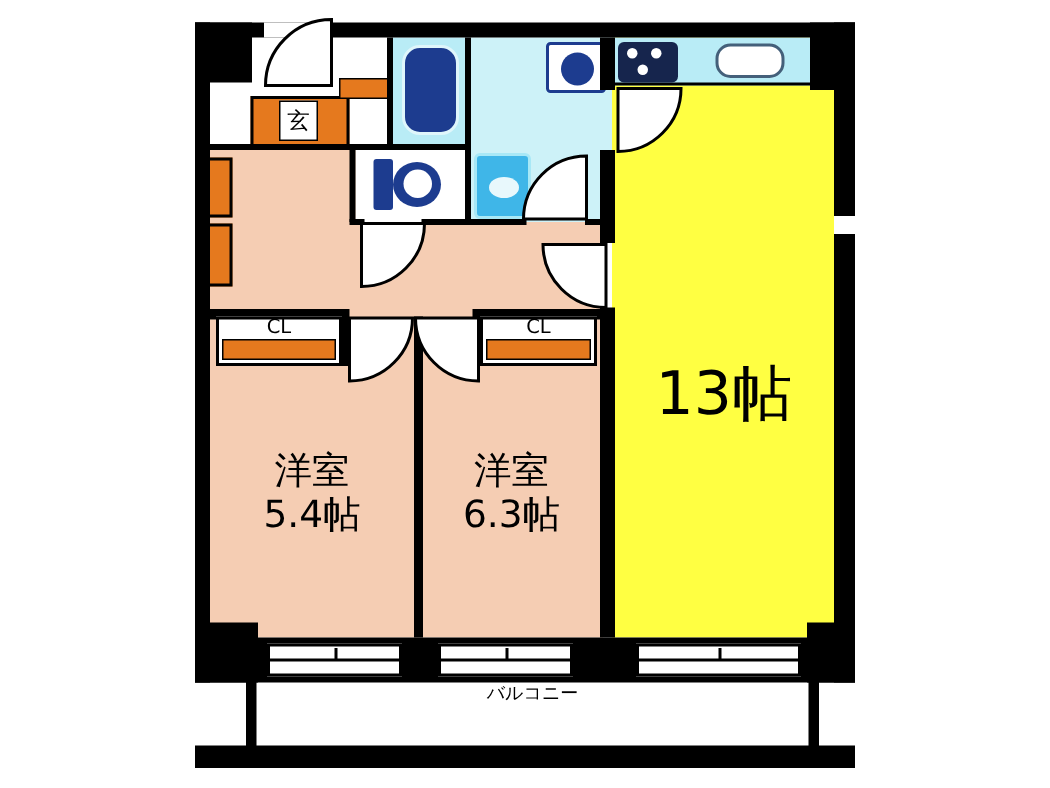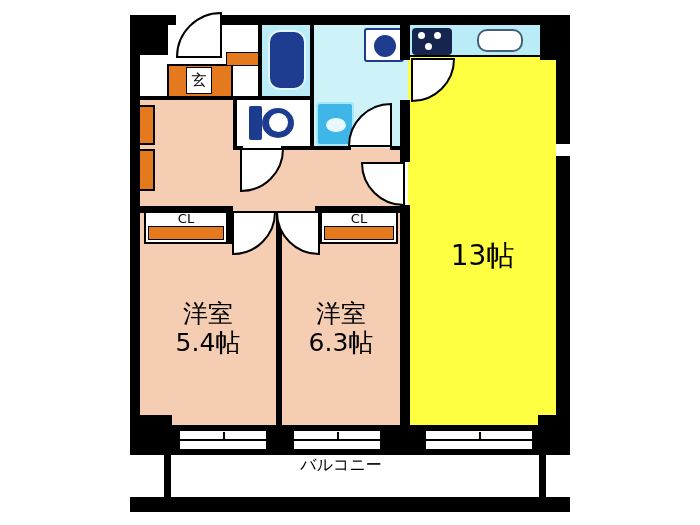--- a/index.html
+++ b/index.html
@@ -131,17 +131,17 @@
 
   <div class="label" style="left:140px;top:300px;width:136px;font-size:25px">
     <div>洋室</div>
     <div>5.4帖</div>
   </div>
   <div class="label" style="left:282px;top:300px;width:118px;font-size:25px">
     <div>洋室</div>
     <div>6.3帖</div>
   </div>
   <div class="label" style="left:410px;top:240px;width:145px">
-    <div style="font-size:28px">13帖</div>
+    <div style="font-size:40px">13帖</div>
   </div>
-  <div class="label" style="left:276px;top:456px;width:130px;font-size:16px">バルコニー</div>
+  <div class="label" style="left:290px;top:456px;width:130px;font-size:12px">バルコニー</div>
 
 </div>
 
 </body></html>

